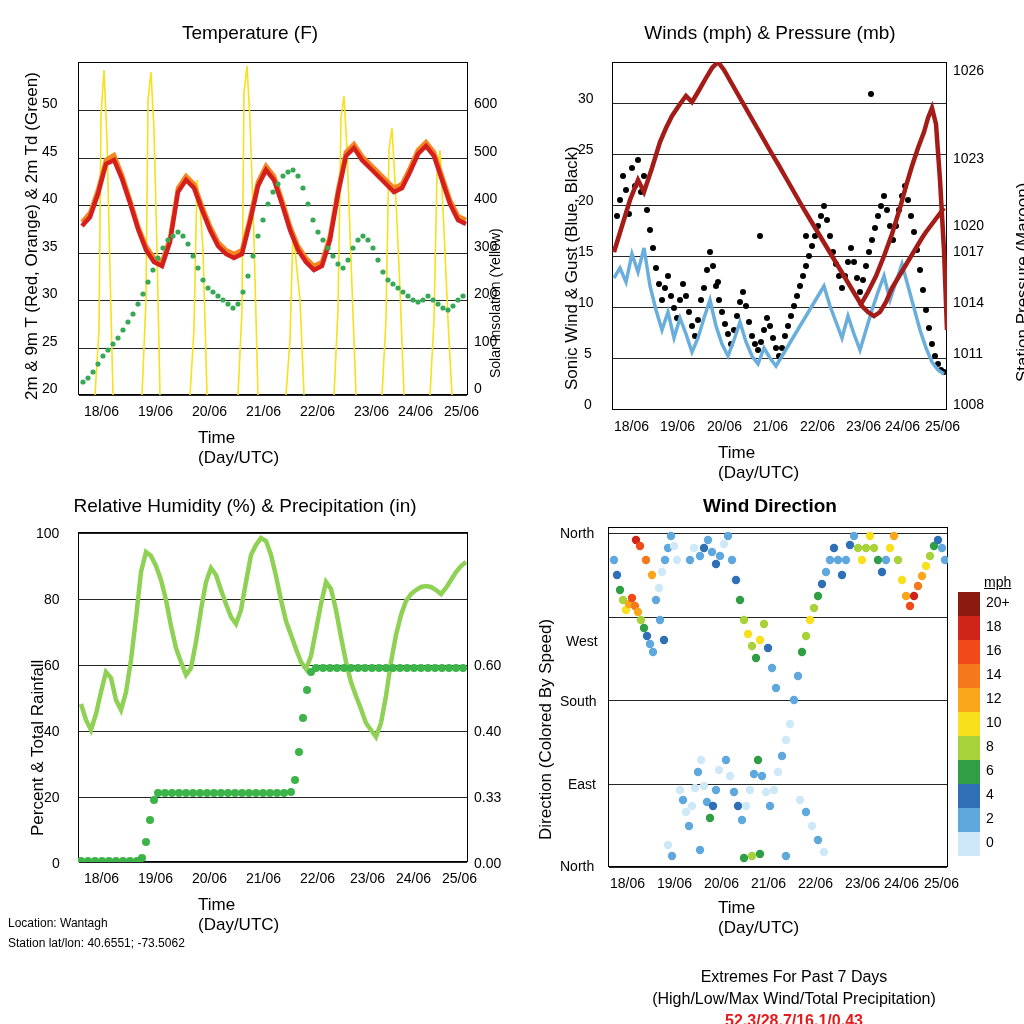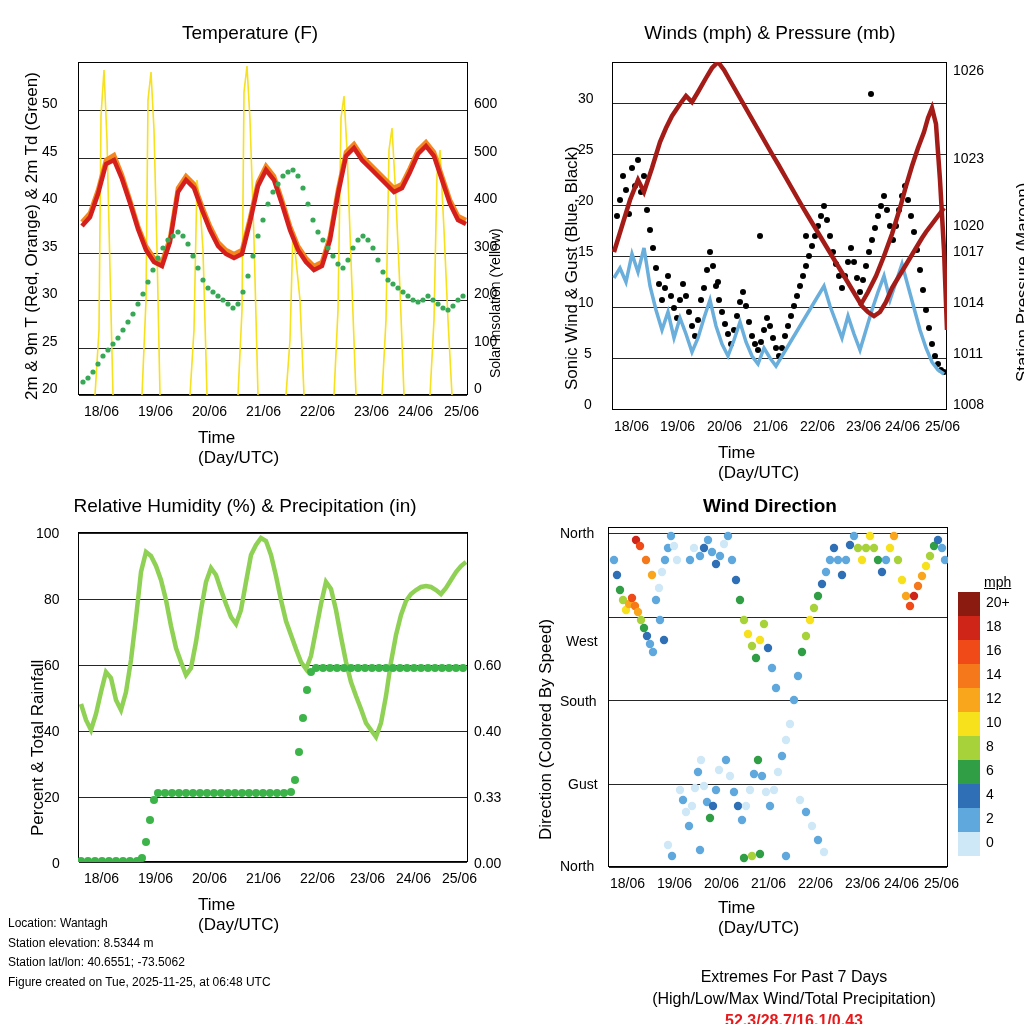--- a/index.html
+++ b/index.html
@@ -606,21 +606,21 @@
           <circle cx="652" cy="575" r="4.2" fill="#f9a61c"></circle>
         <circle cx="660" cy="620" r="4.2" fill="#5fa8dd"></circle>
           <circle cx="664" cy="640" r="4.2" fill="#2f6fb5"></circle>
       </g>
     </g>
   </svg>
 
   <div class="tick" style="left:560px;top:525px;">North</div>
   <div class="tick" style="left:566px;top:609px;margin-top:24px;">West</div>
   <div class="tick" style="left:560px;top:693px;">South</div>
-  <div class="tick" style="left:568px;top:776px;">Gust</div>
+  <div class="tick" style="left:568px;top:776px;">East</div>
   <div class="tick" style="left:560px;top:858px;">North</div>
 
   <div class="tick" style="left:610px;top:875px;">18/06</div>
   <div class="tick" style="left:657px;top:875px;">19/06</div>
   <div class="tick" style="left:704px;top:875px;">20/06</div>
   <div class="tick" style="left:751px;top:875px;">21/06</div>
   <div class="tick" style="left:798px;top:875px;">22/06</div>
   <div class="tick" style="left:845px;top:875px;">23/06</div>
   <div class="tick" style="left:884px;top:875px;">24/06</div>
   <div class="tick" style="left:924px;top:875px;">25/06</div>
@@ -649,22 +649,20 @@
   <div class="legnum" style="left:986px;top:714px;">10</div>
   <div class="legnum" style="left:986px;top:738px;">8</div>
   <div class="legnum" style="left:986px;top:762px;">6</div>
   <div class="legnum" style="left:986px;top:786px;">4</div>
   <div class="legnum" style="left:986px;top:810px;">2</div>
   <div class="legnum" style="left:986px;top:834px;">0</div>
 </div>
 
 <div class="footer" style="left:8px;top:914px;">
   <div>Location: Wantagh</div>
-  <div>Station elevation: 8.5344 m</div>
   <div>Station lat/lon: 40.6551; -73.5062</div>
-  <div>Figure created on Tue, 2025-11-25, at 06:48 UTC</div>
 </div>
 
 <div class="extremes" style="left:594px;top:928px;width:400px;">
   <div>Extremes For Past 7 Days</div>
   <div>(High/Low/Max Wind/Total Precipitation)</div>
   <div class="extval">52.3/28.7/16.1/0.43</div>
 </div>
 
 </body></html>

